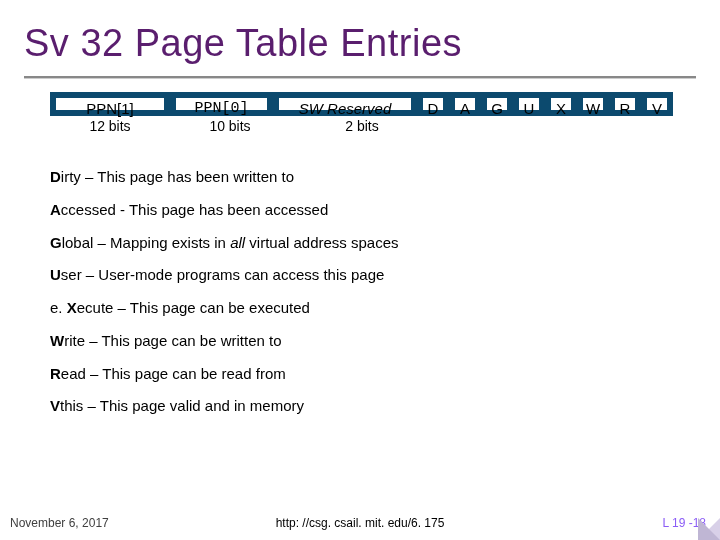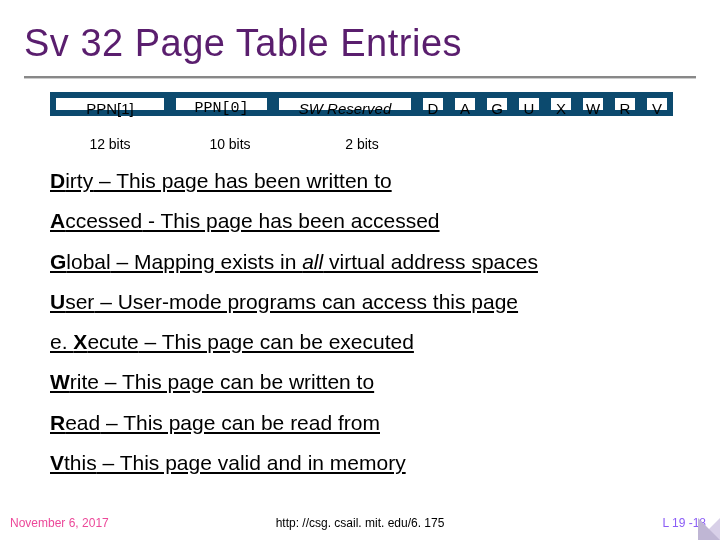--- a/index.html
+++ b/index.html
@@ -55,51 +55,50 @@
     line-height: 22px;
     font-family: Verdana, Geneva, sans-serif;
   }
   .ppn1 { width: 120px; }
   .ppn0 { width: 103px; font-family: Liberation Mono, monospace; }
   .swres { width: 144px; font-style: italic; }
   .bit { width: 32px; }
   .caption-row {
     display: flex;
     width: 640px;
-    margin-top: 20px;
+    margin-top: 2px;
   }
   .caption {
     text-align: center;
     font-size: 14px;
     font-family: Verdana, Geneva, sans-serif;
   }
   .cap1 { width: 120px; }
   .cap2 { width: 120px; }
   .cap3 { width: 144px; }
   .defs {
     position: absolute;
     left: 50px;
     top: 168px;
     width: 620px;
   }
   .def {
-    font-size: 21px;
+    font-size: 15px;
     line-height: 1.25;
     margin-bottom: 14px;
     font-family: Verdana, Geneva, sans-serif;
-    text-decoration: underline;
   }
   .b { font-weight: bold; }
   .i { font-style: italic; }
   .footer-date {
     position: absolute;
     left: 10px;
     bottom: 10px;
     font-size: 12px;
-    color: #ec4899;
+    color: #404040;
   }
   .footer-link {
     position: absolute;
     left: 0;
     right: 0;
     bottom: 10px;
     text-align: center;
     font-size: 12px;
     color: #000000;
   }

